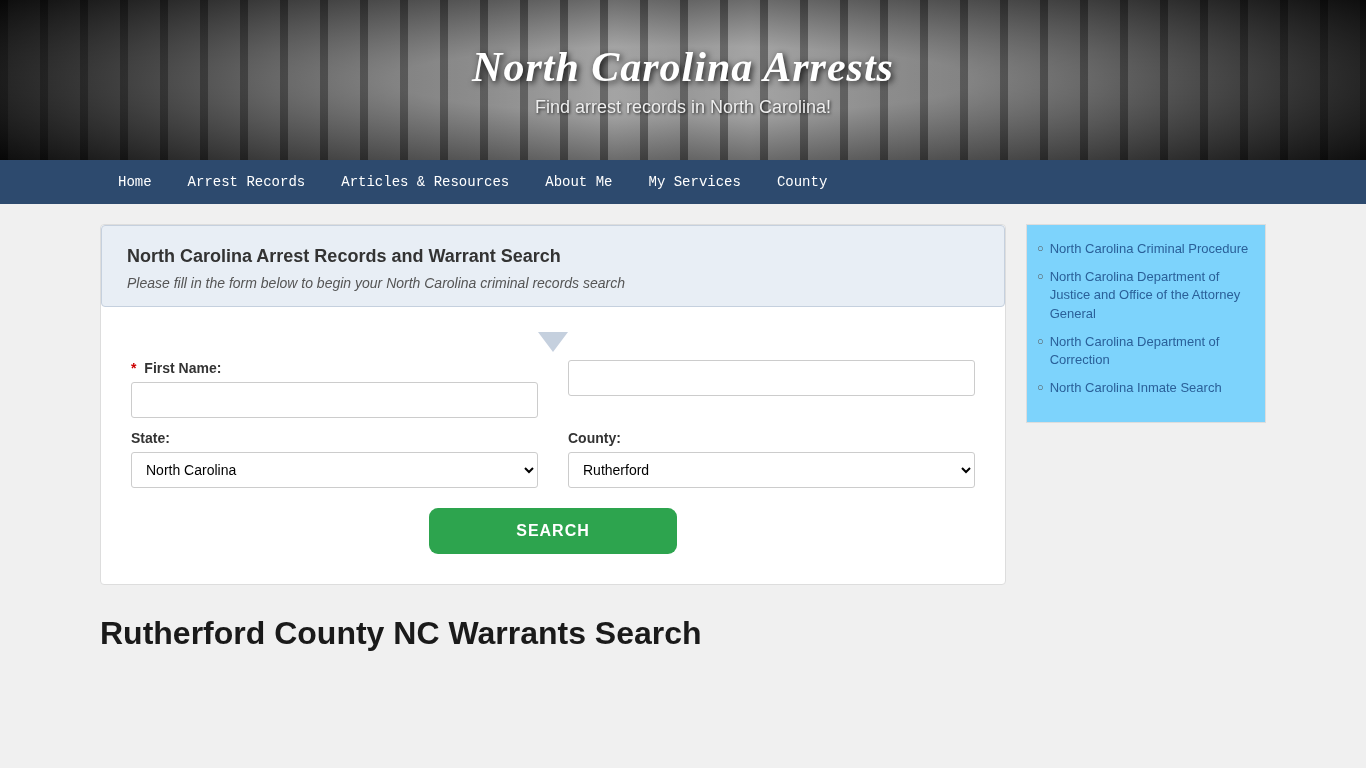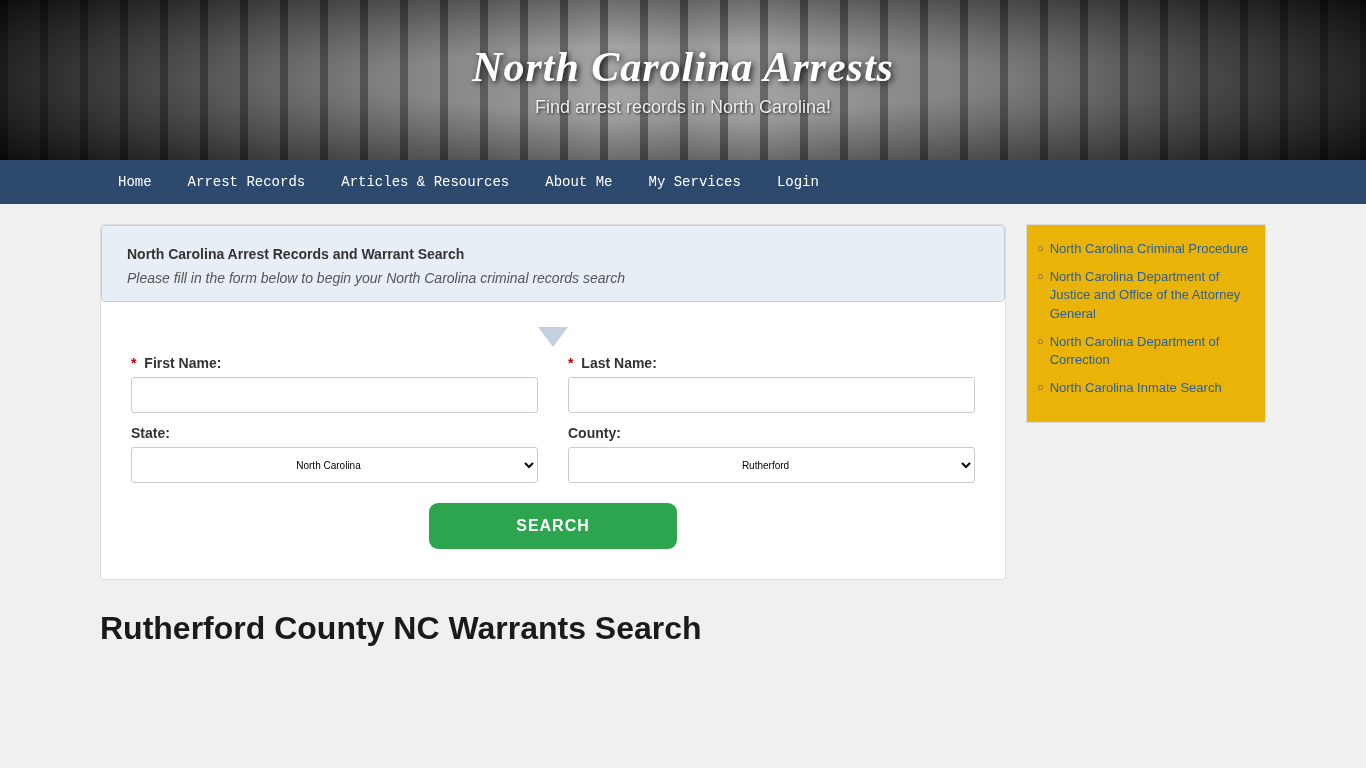--- a/index.html
+++ b/index.html
@@ -102,21 +102,21 @@
       position: relative;
     }
     .search-card-header {
       background: #e8eef5;
       border: 1px solid #c5d0de;
       border-radius: 4px;
       padding: 20px 25px 15px;
       margin: -25px -30px 25px;
     }
     .search-card-title {
-      font-size: 14px;
+      font-size: 18px;
       font-weight: bold;
       color: #333;
       margin-bottom: 8px;
     }
     .search-card-subtitle {
       font-size: 14px;
       font-style: italic;
       color: #555;
     }
     
@@ -155,25 +155,24 @@
       border: 1px solid #ccc;
       border-radius: 3px;
       font-size: 14px;
       height: 36px;
     }
     .form-select {
       width: 100%;
       padding: 8px 10px;
       border: 1px solid #ccc;
       border-radius: 3px;
-      font-size: 10px;
+      font-size: 14px;
       height: 36px;
       background: white;
       appearance: auto;
-      text-align: center;
     }
     .search-btn-container {
       text-align: center;
       margin-top: 20px;
     }
     .search-btn {
       background: #2da44e;
       color: white;
       border: none;
       padding: 14px 87px;
@@ -200,21 +199,21 @@
 
     
     .sidebar {
       width: 240px;
       flex-shrink: 0;
       padding-top: 0;
     }
     .sidebar ul {
       list-style: none;
       padding: 15px 10px;
-      background: #eab308;
+      background: #7dd3fc;
       border: 1px solid #ddd;
     }
     .sidebar ul li {
       display: flex;
       align-items: flex-start;
       margin-bottom: 10px;
       font-size: 13px;
     }
     .sidebar ul li::before {
       content: "○";
@@ -254,21 +253,21 @@
       <li>
         <a href="#">Articles &amp; Resources</a>
       </li>
       <li>
         <a href="#">About Me</a>
       </li>
       <li>
         <a href="#">My Services</a>
       </li>
       <li>
-        <a href="#">Login</a>
+        <a href="#">County</a>
       </li>
     </ul>
 </nav>
 
 <div class="main-container">
   <div class="content-area">
 
     <div class="search-card">
       <div class="search-card-header">
         <div class="search-card-title">North Carolina Arrest Records and Warrant Search</div>
@@ -280,24 +279,20 @@
       
       <div class="form-row">
         <div class="form-group">
           <label class="form-label">
             <span class="required-star">*</span>
             <span>First Name:</span>
           </label>
           <input type="text" class="form-input" style="">
         </div>
         <div class="form-group">
-          <label class="form-label">
-            <span class="required-star">*</span>
-            <span>Last Name:</span>
-          </label>
           <input type="text" class="form-input" style="">
         </div>
       </div>
 
       
       <div class="form-row">
         <div class="form-group">
           <label class="form-label">State:</label>
           <select class="form-select">
             <option>North Carolina</option>

